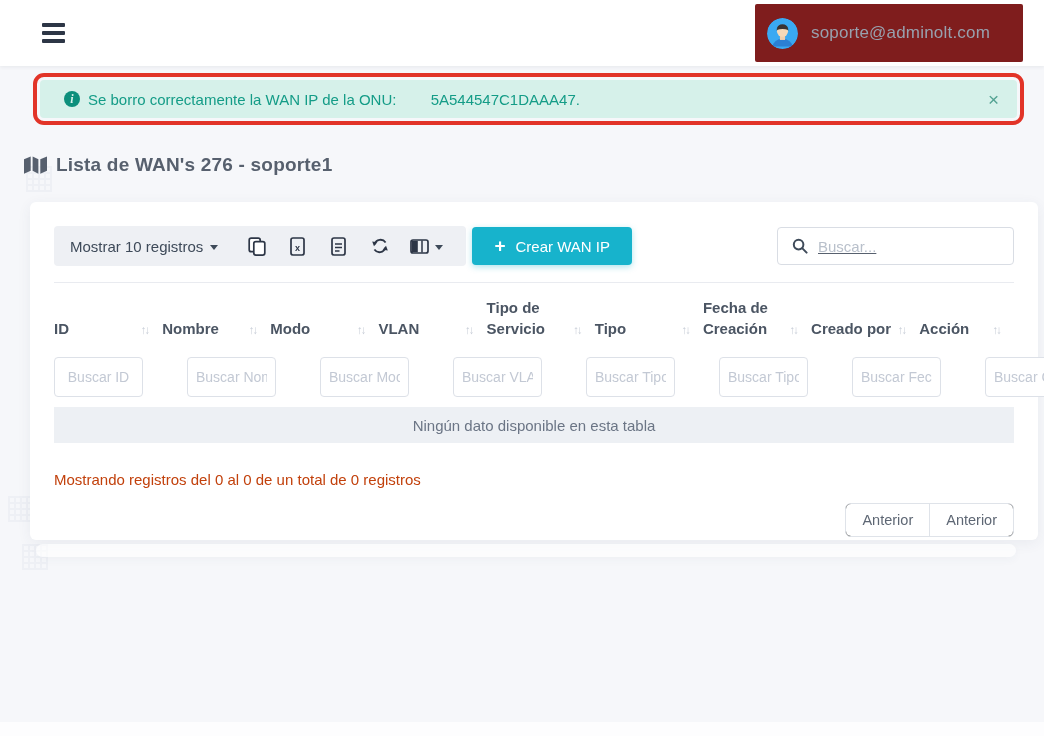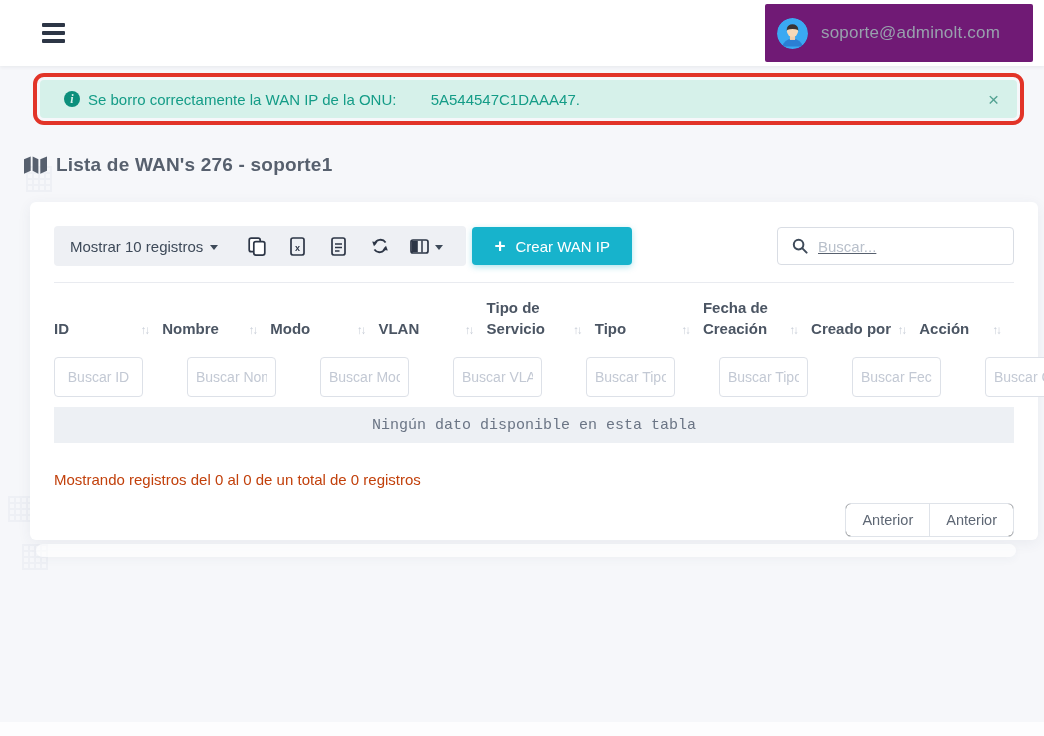--- a/index.html
+++ b/index.html
@@ -3,21 +3,21 @@
 <meta charset="utf-8">
 <style>
   * { margin:0; padding:0; box-sizing:border-box; }
   html,body { width:1044px; height:736px; overflow:hidden; }
   body { font-family:"Liberation Sans","DejaVu Sans",sans-serif; background:#f6f7fa; color:#57606e; }
 
   
   .navbar { position:relative; height:66px; background:#ffffff; box-shadow:0 1px 4px rgba(40,50,70,.08); z-index:5; }
   .hamburger { position:absolute; left:42px; top:23px; width:23px; height:20px; cursor:pointer; }
   .hamburger span { display:block; height:3.5px; background:#2d3646; border-radius:1px; margin-bottom:4.5px; }
-  .user-pill { position:absolute; right:11px; top:4px; width:268px; height:58px; background:#701a75; border-radius:2px; display:flex; align-items:center; padding-left:12px; cursor:pointer; }
+  .user-pill { position:absolute; right:21px; top:4px; width:268px; height:58px; background:#7f1d1d; border-radius:2px; display:flex; align-items:center; padding-left:12px; cursor:pointer; }
   .avatar { width:31px; height:31px; border-radius:50%; overflow:hidden; flex:0 0 auto; }
   .user-email { margin-left:13px; font-size:17px; color:#98a0ad; letter-spacing:.2px; }
 
   
   .content { position:relative; height:670px; padding:0; }
   .content::after { content:""; position:absolute; left:0; right:0; bottom:0; height:14px; background:#fdfdfe; }
 
   
   .deco { position:absolute; width:26px; height:26px; opacity:.5;
     background:
@@ -74,21 +74,21 @@
   .th { display:flex; align-items:flex-end; justify-content:space-between; padding-right:14px; cursor:pointer; }
   .th-label { font-size:15px; font-weight:bold; color:#4b5563; line-height:21px; }
   .sort-arrows { font-size:11.5px; color:#c6ccd6; letter-spacing:-2px; white-space:nowrap; padding-bottom:3px; }
 
   .filter-row { display:grid; grid-template-columns:repeat(8,1.05fr) .92fr; margin:2px 0 10px 0;gap:44px; }
   .filter-input { width:89px; height:40px; border:1px solid #dde1e8; border-radius:4px; background:#fff;
     font-size:14px; font-family:inherit; color:#57606e; padding:0 8px; text-align:center; outline:none; }
   .filter-input::placeholder { color:#c3c9d4; }
 
   .empty-row { height:36px; background:#edf0f4; display:flex; align-items:center; justify-content:center;
-    font-size:15px; color:#6b7585;font-family:Liberation Mono, monospace; }
+    font-size:15px; color:#6b7585; }
 
   .table-info { margin-top:28px; font-size:15px; color:#c2410c; }
 
   .pagination { display:flex; justify-content:flex-end; margin-top:15px; }
   .page-group { display:flex; border:1px solid #dfe3e9; border-radius:6px; overflow:hidden; background:#000000; }
   .page-btn { padding:8px 16px; font-size:14.5px; color:#5e6774; background:#fff; border:none; font-family:inherit; cursor:pointer; }
   .page-btn.prev { border-right:1px solid #dfe3e9; }
 </style>
 </head>
 <body>

